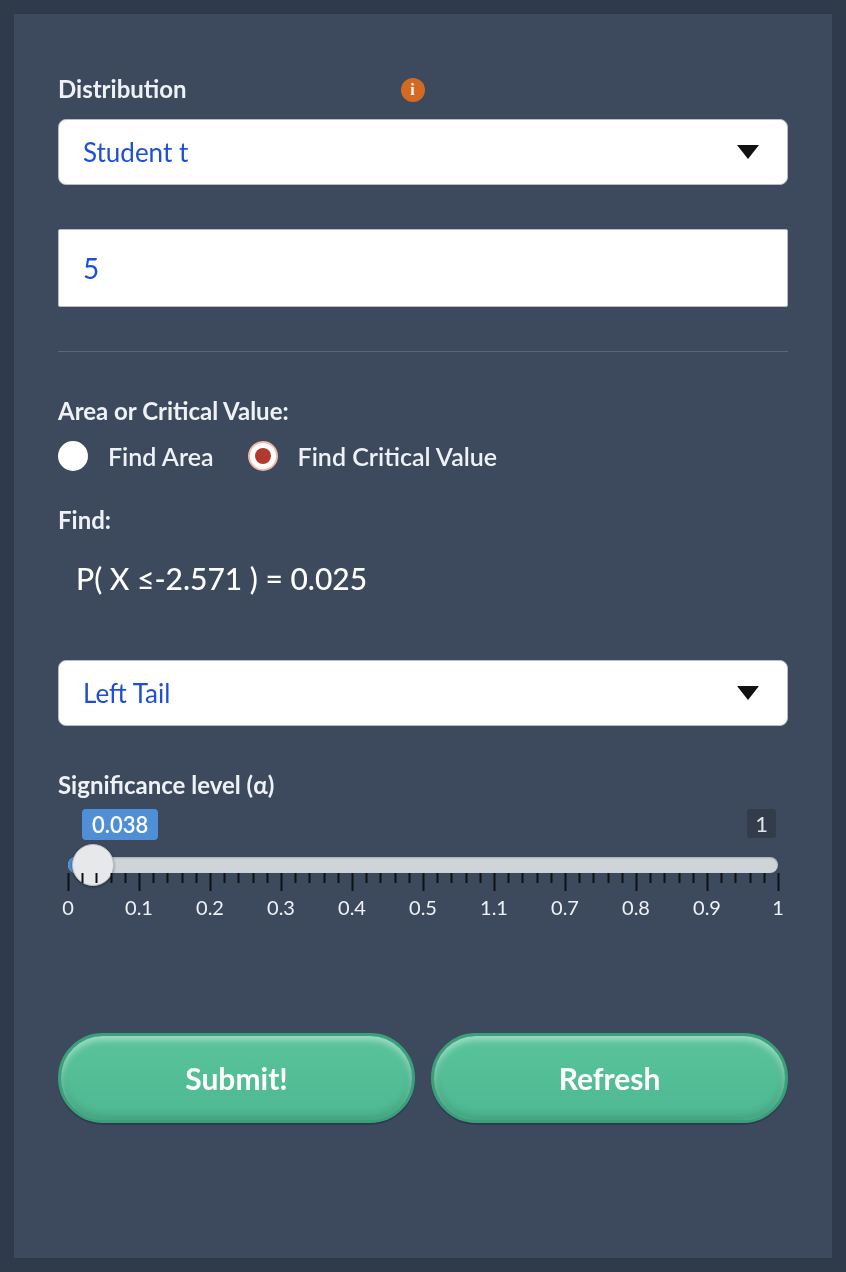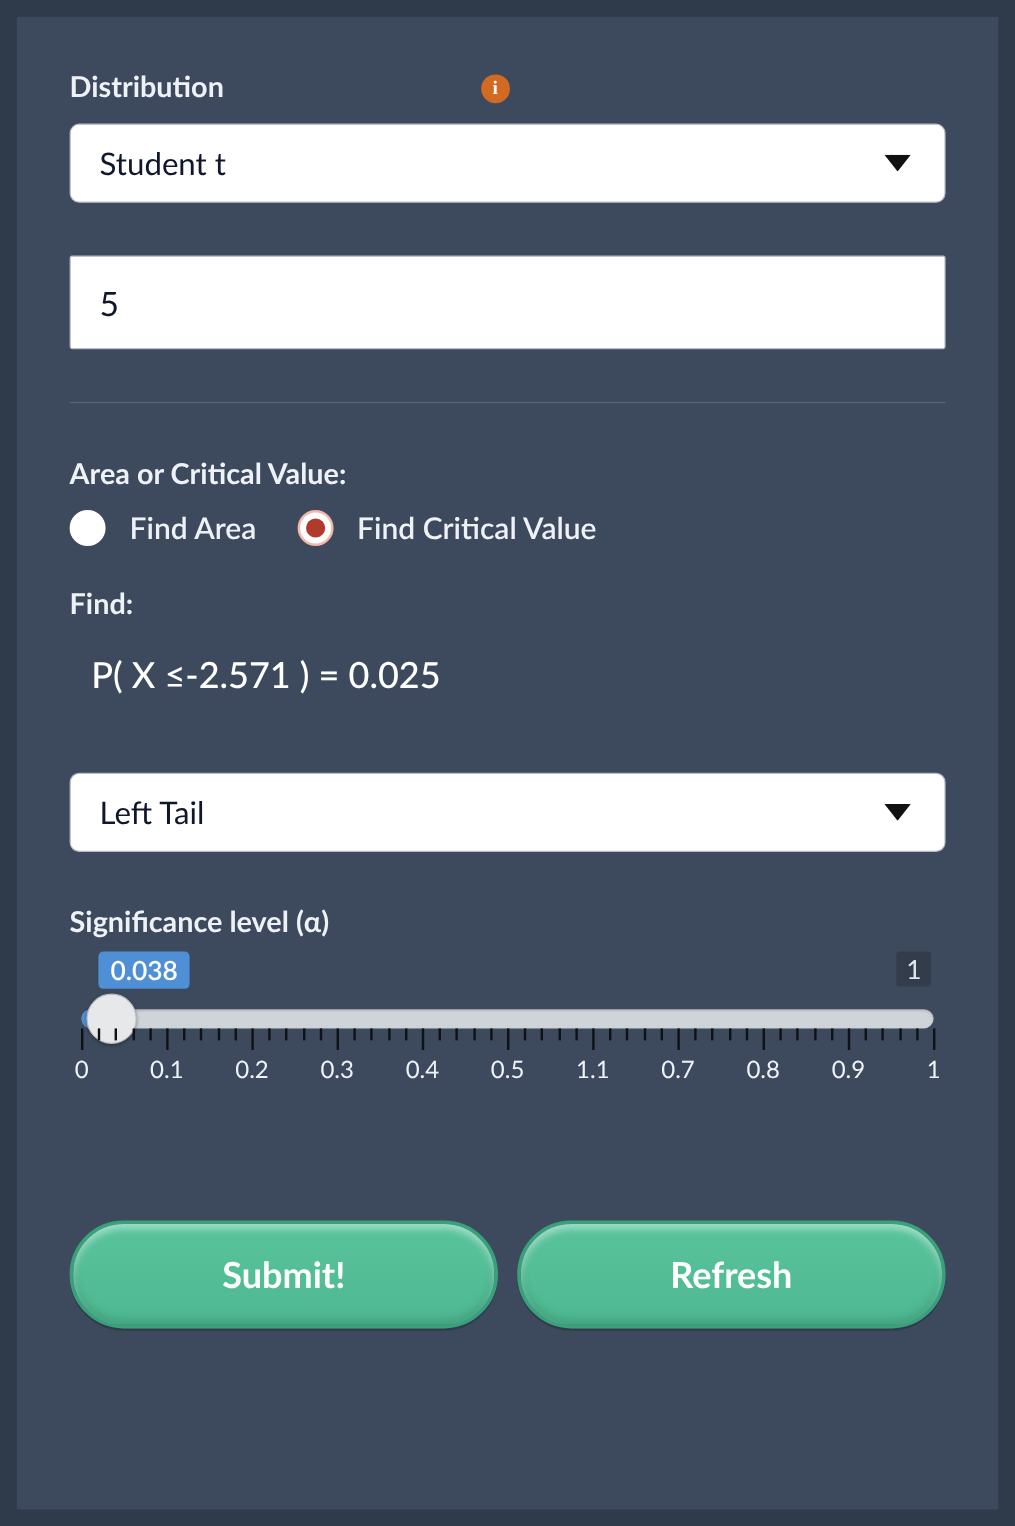--- a/index.html
+++ b/index.html
@@ -6,21 +6,21 @@
   html, body { width: 846px; height: 1272px; }
   body {
     background: #2f3a4a;
     font-family: "Lato", "Helvetica Neue", Arial, sans-serif;
     padding: 14px;
   }
   .panel {
     background: #3d4a5d;
     width: 100%;
     height: 100%;
-    padding: 44px 44px 30px 44px;
+    padding: 60px 44px 30px 44px;
     position: relative;
   }
 
   .field-label {
     color: #eef2f7;
     font-size: 24px;
     font-weight: 700;
     display: block;
     margin-bottom: 16px;
   }
@@ -40,21 +40,21 @@
   .select-wrap, .text-input {
     background: #fff;
     border: 1px solid #b6bdc6;
     border-radius: 8px;
     height: 66px;
     width: 100%;
     display: flex;
     align-items: center;
     padding: 0 24px;
     font-size: 26px;
-    color: #0f172a;
+    color: #1d4ed8;
     position: relative;
     cursor: pointer;
   }
   .select-wrap .caret {
     position: absolute; right: 28px; top: 50%; transform: translateY(-50%);
   }
   .caret svg { display:block; }
   .text-input { border-radius: 2px; cursor: text; height: 78px; font-size: 28px; }
 
   .block { margin-bottom: 44px; }

